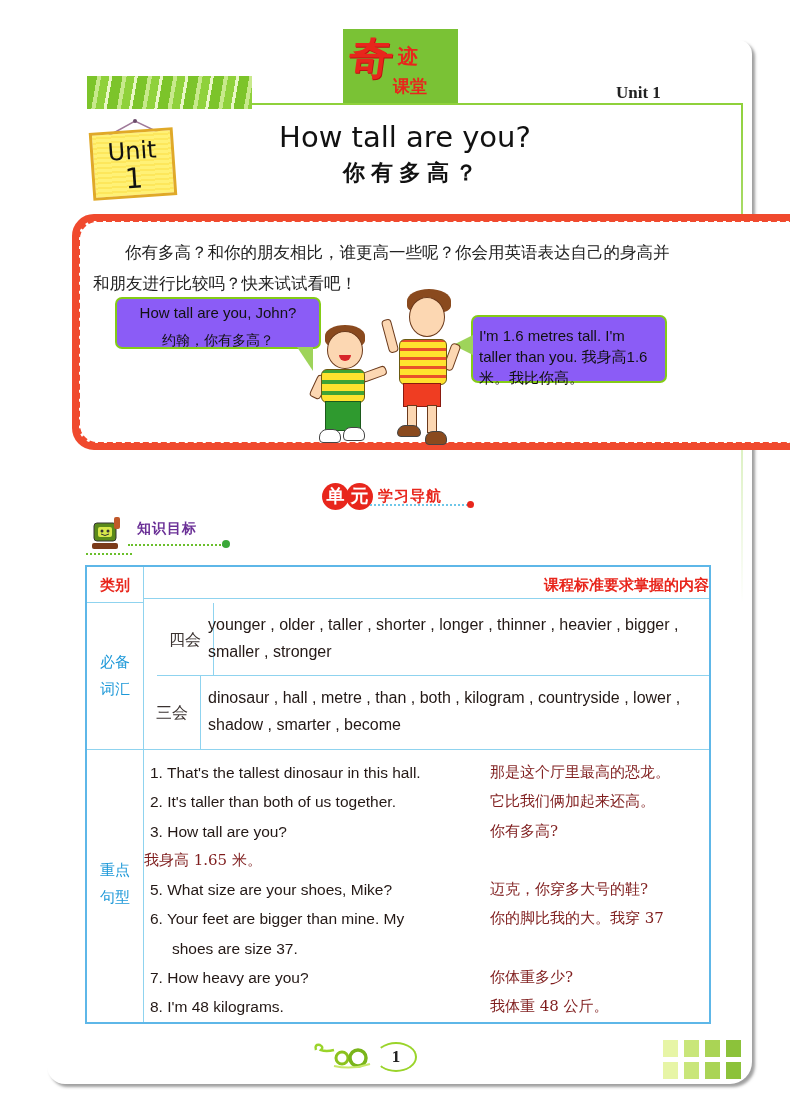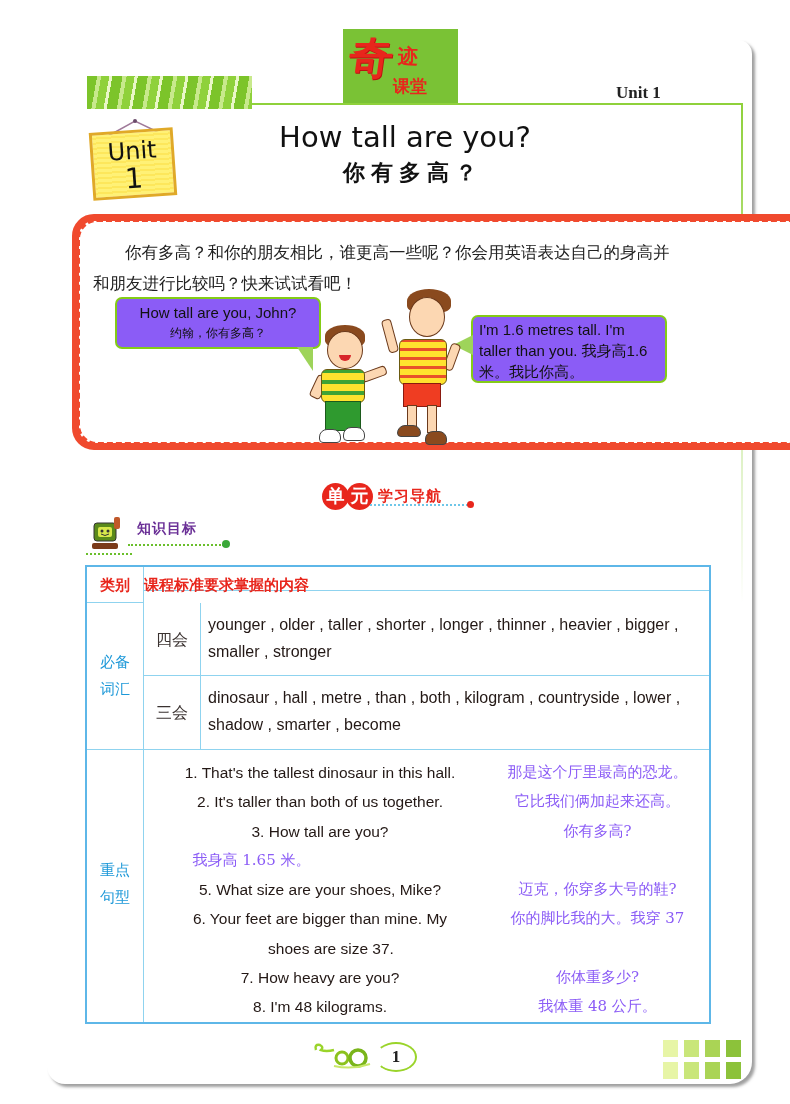--- a/index.html
+++ b/index.html
@@ -40,21 +40,21 @@
   .intro { position: absolute; left: 72px; top: 214px; width: 744px; height: 236px;
     border: 7px solid #f04a2e; border-radius: 22px; background: #fff; }
   .intro::before { content: ""; position: absolute; inset: -2px; border-radius: 20px;
     border: 3px dashed #f04a2e; pointer-events: none; }
   .intro-text { position: absolute; left: 14px; top: 16px; width: 590px; font-size: 16.5px; line-height: 31px; color: #222; text-indent: 32px; }
 
   .bubble { position: absolute; background: #8b5cf6; border: 2px solid #84cc16; border-radius: 7px; font-size: 15px; line-height: 21px; color: #111; }
   .bubble-left { left: 36px; top: 76px; width: 206px; height: 52px; text-align: center; padding-top: 3px; }
   .bubble-left::after { content: ""; position: absolute; right: 6px; bottom: -24px; width: 0; height: 0;
     border-left: 16px solid transparent; border-top: 24px solid #9ed45a; }
-  .bubble-right { left: 392px; top: 94px; width: 196px; height: 68px; padding: 2px 6px; }
+  .bubble-right { left: 392px; top: 94px; width: 196px; height: 68px; padding: 8px 6px; }
   .bubble-right::after { content: ""; position: absolute; left: -20px; top: 18px; width: 0; height: 0;
     border-top: 10px solid transparent; border-bottom: 10px solid transparent; border-right: 20px solid #9ed45a; }
 
   
   .kid { position: absolute; }
   .head { position: absolute; border-radius: 50%; background: #fcd7b2; border: 1.5px solid #6b3a1c; }
   .hair { position: absolute; background: #8a4a1e; border-radius: 50% 50% 30% 30%; }
   .shirt { position: absolute; background: repeating-linear-gradient(0deg, #ffe22e 0 7px, #3fa335 7px 11px); border-radius: 6px; border: 1px solid #6b5a10; }
   .shirt2 { background: repeating-linear-gradient(0deg, #ffe22e 0 6px, #e8502a 6px 9px); }
   .pants { position: absolute; background: #2f9a2f; border: 1px solid #1c5a1c; }
@@ -74,35 +74,35 @@
   .kg-icon { position: absolute; left: 90px; top: 517px; width: 34px; height: 36px; }
   .kg-title { position: absolute; left: 137px; top: 520px; font-size: 14px; font-weight: bold; color: #6a2f96; letter-spacing: 1px; }
   .kg-dots { position: absolute; left: 128px; top: 544px; width: 96px; border-top: 2px dotted #6abf2b; }
   .kg-dots2 { position: absolute; left: 86px; top: 553px; width: 46px; border-top: 2px dotted #6abf2b; }
   .kg-dot { position: absolute; left: 222px; top: 540px; width: 8px; height: 8px; border-radius: 50%; background: #3aa839; }
 
   
   .tbl { position: absolute; left: 85px; top: 565px; width: 626px; height: 459px; border: 2px solid #5eb7e8; }
   .cell { position: absolute; border-color: #8fd3ef; border-style: solid; border-width: 0; }
   .th-cat { left: 0; top: 0; width: 57px; height: 36px; color: #e8261c; font-size: 15px; font-weight: bold; text-align: center; line-height: 36px; border-right-width: 1px; border-bottom-width: 1px; }
-  .th-content { left: 57px; top: 0; width: 565px; height: 24px; color: #e8261c; font-size: 15px; font-weight: bold; text-align: left; line-height: 36px; border-bottom-width: 1px; }
+  .th-content { left: 57px; top: 0; width: 565px; height: 32px; color: #e8261c; font-size: 15px; font-weight: bold; text-align: right; line-height: 36px; border-bottom-width: 1px; }
   .cat { color: #1c98d8; font-size: 15px; text-align: center; line-height: 27px; }
   .cat-vocab { left: 0; top: 36px; width: 57px; height: 147px; border-right-width: 1px; border-bottom-width: 1px; padding-top: 45px; }
   .cat-sent { left: 0; top: 183px; width: 57px; height: 272px; border-right-width: 1px; padding-top: 106px; }
   .lvl { color: #3a3230; font-size: 16px; text-align: center; }
-  .lvl-4 { left: 57px; top: 36px; width: 57px; height: 73px; line-height: 73px; border-right-width: 1px; border-bottom-width: 1px; }
+  .lvl-4 { left: 70px; top: 36px; width: 57px; height: 73px; line-height: 73px; border-right-width: 1px; border-bottom-width: 1px; }
   .lvl-3 { left: 57px; top: 109px; width: 57px; height: 74px; line-height: 74px; border-right-width: 1px; border-bottom-width: 1px; }
   .words { font-size: 16px; line-height: 27px; color: #231815; padding: 8px 8px 16px 7px; }
   .w-4 { left: 114px; top: 36px; width: 508px; height: 73px; border-bottom-width: 1px; }
   .w-3 { left: 114px; top: 109px; width: 508px; height: 74px; border-bottom-width: 1px; }
   .sentences { left: 57px; top: 183px; width: 565px; height: 272px; padding-top: 8px; }
-  .srow { display: flex; font-size: 15.5px; line-height: 29.3px; text-align: center; }
+  .srow { display: flex; font-size: 15.5px; line-height: 29.3px; }
   .s-en { width: 346px; padding-left: 6px; color: #231815; }
   .s-en .cont { padding-left: 22px; }
-  .s-zh { width: 215px; color: #8b5cf6; font-family: "DejaVu Serif", serif; font-size: 15px; }
+  .s-zh { width: 215px; color: #7f1d1d; font-family: "DejaVu Serif", serif; font-size: 15px; }
 
   
   .pg-swirl { position: absolute; left: 312px; top: 1040px; width: 60px; height: 30px; }
   .pg-oval { position: absolute; left: 375px; top: 1042px; width: 42px; height: 30px; border: 2px solid #9ad42a; border-left-color: transparent; border-radius: 50%; text-align: center; line-height: 26px; font-family: "Liberation Serif", serif; font-weight: bold; font-size: 17px; color: #222; }
   .pg-squares { position: absolute; left: 663px; top: 1040px; width: 85px; height: 42px; display: grid; grid-template-columns: repeat(4, 15px); grid-template-rows: repeat(2, 17px); gap: 5px 6px; }
   .sq { width: 15px; height: 17px; }
 </style>
 </head>
 <body>
 
@@ -128,21 +128,21 @@
 </div>
 
 <div class="title-en">How tall are you?</div>
 <div class="title-zh">你有多高？</div>
 
 <div class="intro">
   <div class="intro-text">你有多高？和你的朋友相比，谁更高一些呢？你会用英语表达自己的身高并和朋友进行比较吗？快来试试看吧！</div>
 
   <div class="bubble bubble-left">
     <div>How tall are you, John?</div>
-    <div style="font-family:'DejaVu Serif',serif;font-size:12px;">约翰，你有多高？</div>
+    <div style="font-family:'DejaVu Serif',serif;font-size:14px;margin-top:7px;">约翰，你有多高？</div>
   </div>
 
   <div class="bubble bubble-right">I'm 1.6 metres tall. I'm taller than you. 我身高1.6米。我比你高。</div>
 
   <div class="kid" style="left:236px;top:104px;width:80px;height:124px;">
     <div class="hair" style="left:10px;top:0;width:40px;height:22px;"></div>
     <div class="head" style="left:12px;top:6px;width:36px;height:38px;"></div>
     <div style="position:absolute;left:24px;top:30px;width:12px;height:6px;background:#d8262a;border-radius:0 0 8px 8px;"></div>
     <div class="arm" style="left:-2px;top:50px;width:12px;height:24px;transform:rotate(25deg);"></div>
     <div class="arm" style="left:46px;top:44px;width:26px;height:10px;transform:rotate(-20deg);"></div>

